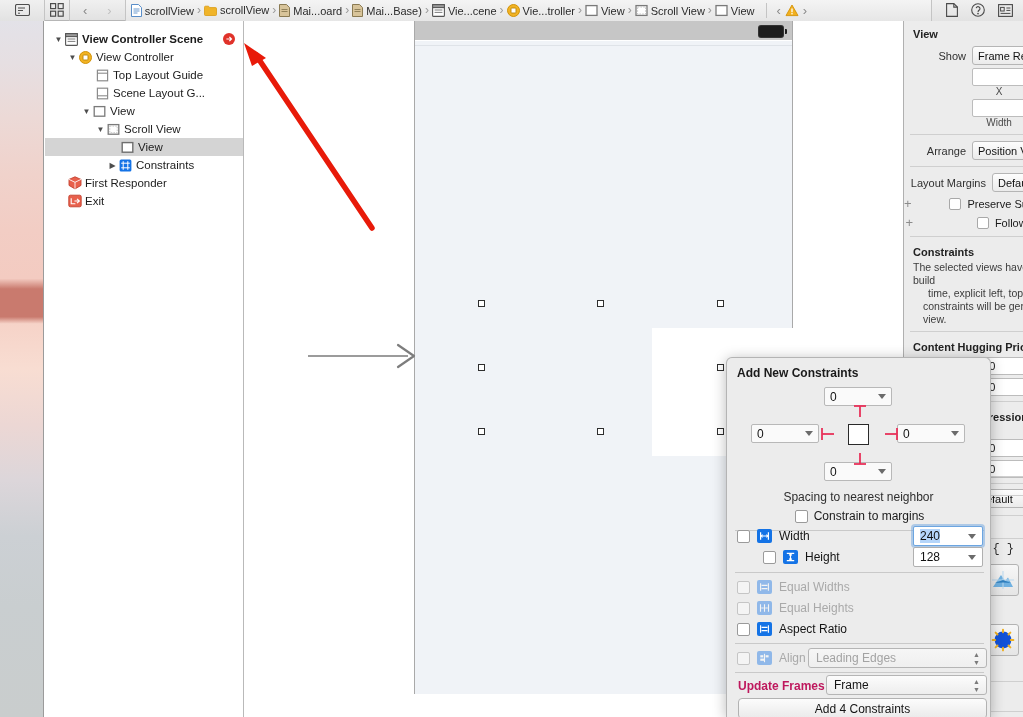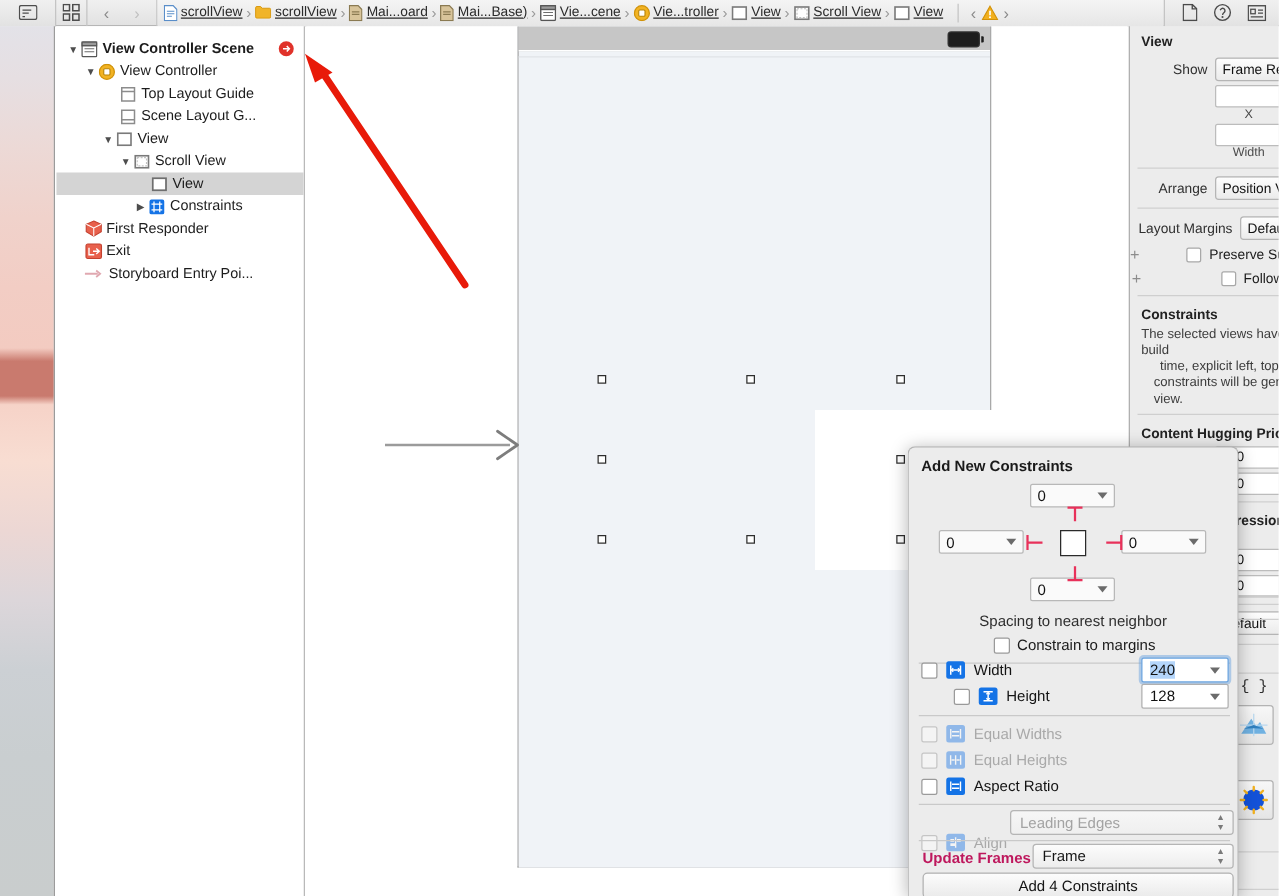--- a/index.html
+++ b/index.html
@@ -31,24 +31,23 @@
     display: flex; align-items: center; height: 21px; padding: 0 5px;
     border-right: 1px solid #c4c4c4;
     flex-shrink: 0;
   }
   .jumpbar {
     flex: 1; display: flex; align-items: center; height: 21px;
     overflow: hidden; padding-left: 3px;
     background: linear-gradient(to bottom, #f4f4f4 0%, #e6e6e6 100%);
   }
   .crumb {
-    display: flex; align-items: flex-start; gap: 3px;
+    display: flex; align-items: flex-end; gap: 3px;
     padding: 0 2px; white-space: nowrap; font-size: 11px; color: #2b2b2b;
     flex-shrink: 0;
-    text-decoration: underline;
   }
   .crumb-sep { color: #9a9a9a; font-size: 12px; padding: 0 1px; flex-shrink: 0;}
   .tb-right {
     display: flex; align-items: center; height: 21px; gap: 13px;
     padding: 0 10px 0 14px; border-left: 1px solid #c4c4c4;
     margin-left: auto; flex-shrink: 0;
     background: linear-gradient(to bottom, #f0f0f0 0%, #e2e2e2 100%);
   }
   .ico { display: inline-flex; align-items: center; justify-content: center; }
   .chev { color: #8a8a8a; font-size: 13px; padding: 0 4px; }
@@ -521,29 +520,20 @@
     <div class="orow" style="padding-left:22px;">
       <span class="oicon">
         <svg width="14" height="14" viewBox="0 0 14 14">
             <rect x="0.8" y="1.2" width="12.4" height="11.6" rx="1.5" fill="#e8604c" stroke="#c4412f" stroke-width="0.9"></rect>
             <path d="M3.2 4.2v5.6h4.2M6.4 7h5M9 4.8 L11.4 7 9 9.2" stroke="#fff" stroke-width="1.1" fill="none"></path>
           </svg>
       </span>
       <span class="olabel">Exit</span>
     </div>
 
-    <div class="orow" style="padding-left:22px;">
-      <span class="oicon">
-        <svg width="16" height="12" viewBox="0 0 16 12">
-            <path d="M1 6h11" stroke="#e0a8b0" stroke-width="1.5"></path>
-            <path d="M10.6 3.2 L14 6 L10.6 8.8" stroke="#e0a8b0" stroke-width="1.5" fill="none"></path>
-          </svg>
-      </span>
-      <span class="olabel" style="padding-left:5px;">Storyboard Entry Poi...</span>
-    </div>
   </div>
 
   <div class="canvaswrap">
     <div class="device">
       <div class="statusbar">
         <div class="battery"></div>
       </div>
       <div class="scrollview">
         <div class="innerview"></div>
       </div>
@@ -820,21 +810,21 @@
       <span class="bicon">
         <svg width="11" height="10" viewBox="0 0 11 10">
             <path d="M1.6 1.2v7.6M9.4 1.2v7.6M2.6 3.4h5.8M2.6 6.6h5.8" stroke="#fff" stroke-width="1.1" fill="none"></path>
           </svg>
       </span>
       <span class="clabel">Aspect Ratio</span>
     </div>
 
     <div class="pop-sep" style="top:285px;"></div>
 
-    <div class="crow" style="top:306px;">
+    <div class="crow" style="top:290px;">
       <span class="cbx2 dim"></span>
       <span class="bicon dim">
         <svg width="11" height="10" viewBox="0 0 11 10">
             <path d="M5.5 0.8v8.4" stroke="#fff" stroke-width="1.1"></path>
             <rect x="1.3" y="2.2" width="3" height="2.2" fill="#fff"></rect>
             <rect x="1.3" y="5.6" width="4.4" height="2.2" fill="#fff"></rect>
             <rect x="6.6" y="2.2" width="3" height="2.2" fill="#fff"></rect>
           </svg>
       </span>
       <span class="clabel dim">Align</span>

